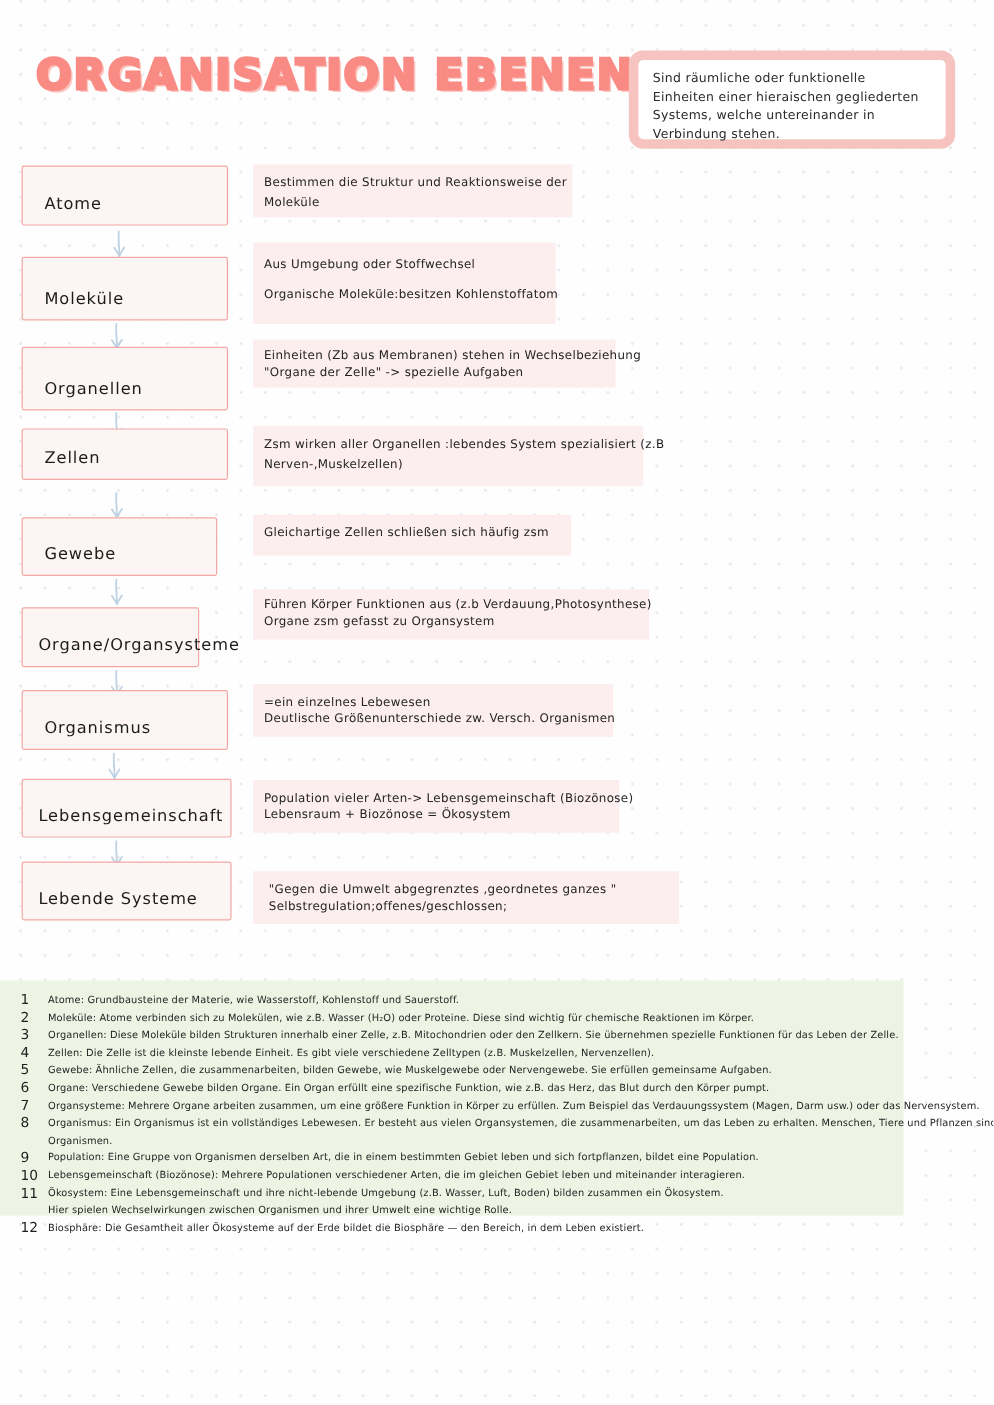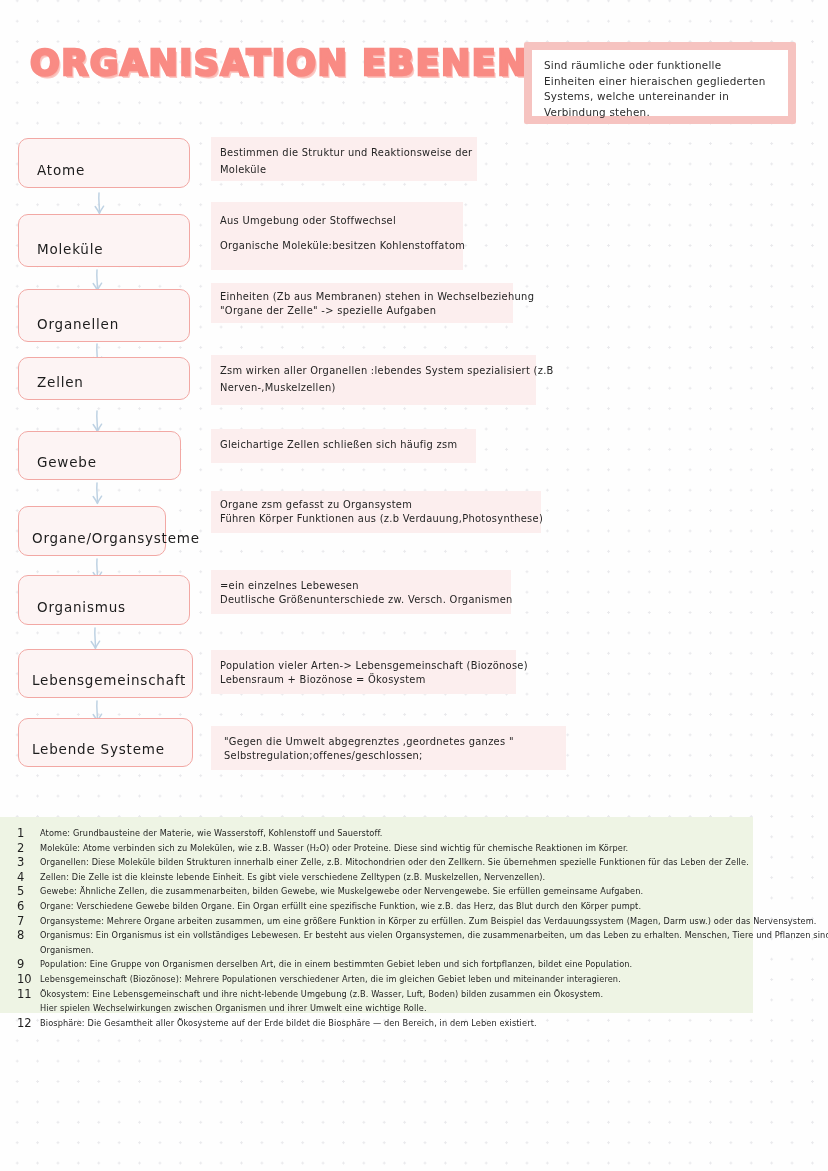--- a/index.html
+++ b/index.html
@@ -42,40 +42,40 @@
   
   #definition-box {
     position: absolute;
     left: 524px;
     top: 42px;
     width: 272px;
     height: 82px;
     box-sizing: border-box;
     background: #ffffff;
     border: 8px solid #f6c3c0;
-    border-radius: 2px;
+    border-radius: 12px;
     padding: 8px 8px 4px 12px;
   }
   #definition-box .dline {
     font-family: "DejaVu Sans", sans-serif;
     font-size: 10.4px;
     line-height: 15.5px;
     color: #2b2b2b;
     letter-spacing: 0.25px;
     white-space: nowrap;
   }
 
   
   .flow-box {
     position: absolute;
     left: 18px;
     box-sizing: border-box;
     background: #fdf4f4;
     border: 1.4px solid #f2a8a4;
-    border-radius: 10px;
+    border-radius: 2px;
   }
   .flow-box .flow-label {
     position: absolute;
     left: 18px;
     bottom: 9px;
     font-family: "DejaVu Sans", sans-serif;
     font-size: 13.5px;
     color: #1c1c1c;
     letter-spacing: 0.8px;
     white-space: nowrap;
@@ -235,22 +235,22 @@
   <div class="flow-box" style="top:506px; width:148px; height:50px;">
     <span class="flow-label" style="left:13px;">Organe/Organsysteme</span>
   </div>
   <div class="arrow" style="left:87px; top:557px;">
     <svg viewBox="0 0 22 26">
         <path d="M10 2 C 9.3 9, 10.6 15, 10.4 21" stroke="currentColor" stroke-width="1.5" fill="none" stroke-linecap="round"></path>
         <path d="M6.2 15.5 C 8 18, 9.6 20.5, 10.4 22.4 C 11.4 20, 13 17.6, 14.6 15.2" stroke="currentColor" stroke-width="1.5" fill="none" stroke-linecap="round" stroke-linejoin="round"></path>
       </svg>
   </div>
   <div class="note tight" style="left:211px; top:491px; width:330px; height:42px;">
+    <div class="nline">Führen Körper Funktionen aus (z.b Verdauung,Photosynthese)</div>
     <div class="nline">Organe zsm gefasst zu Organsystem</div>
-    <div class="nline">Führen Körper Funktionen aus (z.b Verdauung,Photosynthese)</div>
   </div>
 
   <div class="flow-box" style="top:575px; width:172px; height:50px;">
     <span class="flow-label">Organismus</span>
   </div>
   <div class="arrow" style="left:85px; top:626px;">
     <svg viewBox="0 0 22 26">
         <path d="M10 2 C 9.3 9, 10.6 15, 10.4 21" stroke="currentColor" stroke-width="1.5" fill="none" stroke-linecap="round"></path>
         <path d="M6.2 15.5 C 8 18, 9.6 20.5, 10.4 22.4 C 11.4 20, 13 17.6, 14.6 15.2" stroke="currentColor" stroke-width="1.5" fill="none" stroke-linecap="round" stroke-linejoin="round"></path>
       </svg>

